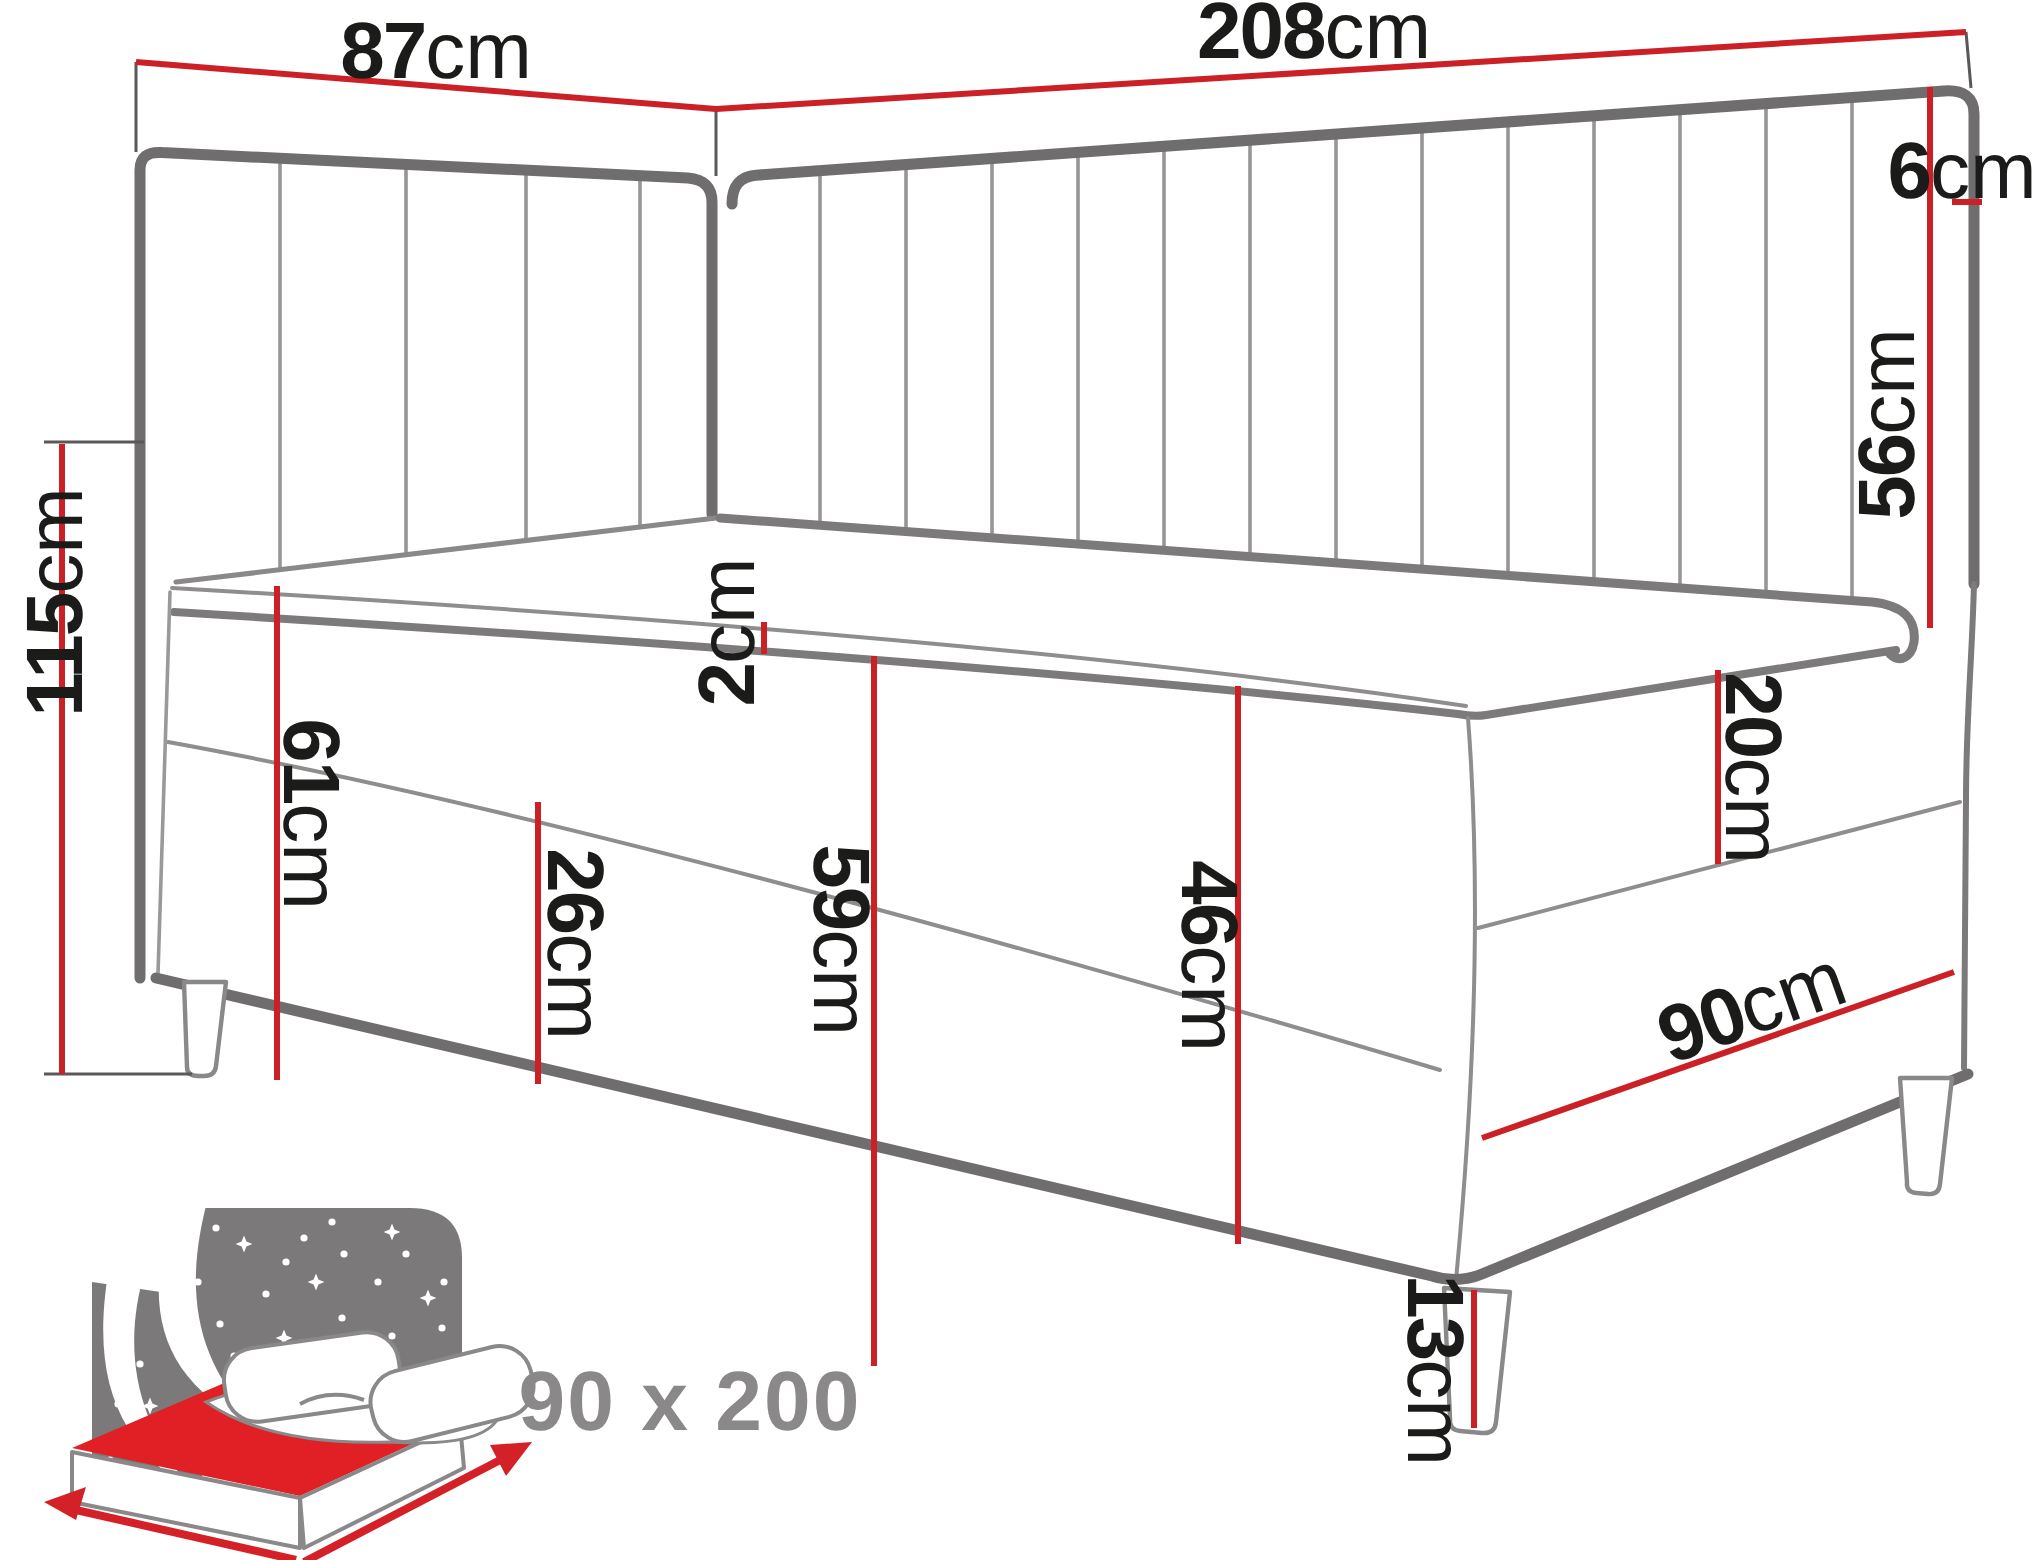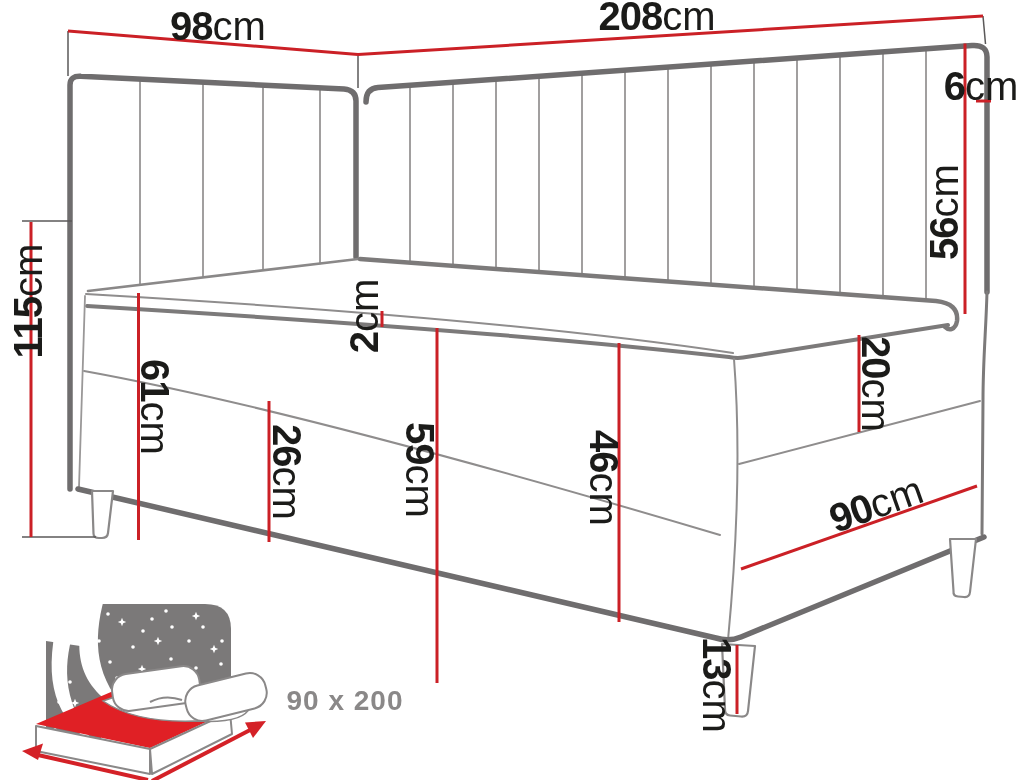--- a/index.html
+++ b/index.html
@@ -7,21 +7,21 @@
        font-family:"Liberation Sans", sans-serif;}
   #stage{position:absolute;left:0;top:0;width:1020px;height:780px;}
   svg{position:absolute;left:0;top:0;}
   .dim{position:absolute;white-space:nowrap;color:#1b1b19;
        font-size:40px;line-height:1;transform:translate(-50%,-50%);}
   .dim .n{font-weight:700;letter-spacing:-1px;}
   .dim .u{font-weight:400;letter-spacing:0;}
   .rot-ccw{transform:translate(-50%,-50%) rotate(-90deg);}
   .rot-cw{transform:translate(-50%,-50%) rotate(90deg);}
   .rot-diag{transform:translate(-50%,-50%) rotate(-19.5deg);}
-  .caption{position:absolute;color:#8a8888;font-weight:700;font-size:28px;
+  .caption{position:absolute;color:#8a8888;font-weight:700;font-size:42px;
        letter-spacing:1px;transform:translate(-50%,-50%);white-space:nowrap;}
 </style>
 </head>
 <body>
 
 <div id="stage">
 
 <svg width="1020" height="780" viewBox="0 0 1020 780">
   <defs>
     <path id="spark" d="M0,-4.2 L1.2,-1.2 L4.2,0 L1.2,1.2 L0,4.2 L-1.2,1.2 L-4.2,0 L-1.2,-1.2 Z"></path>
@@ -170,21 +170,21 @@
     <g stroke="#d42127" stroke-width="4" fill="#d42127">
       <path d="M148,780 L38,755" fill="none"></path>
       <path d="M22,751 L43,743.5 L38,760 Z" stroke="none"></path>
       <path d="M152,781 L252,729" fill="none"></path>
       <path d="M266,721 L245,722.5 L253,738 Z" stroke="none"></path>
     </g>
   </g>
 </svg>
 
 <div class="dim" style="left:218px;top:26px;">
-  <span class="n">98</span><span class="u">cm</span>
+  <span class="n">87</span><span class="u">cm</span>
 </div>
 <div class="dim" style="left:657px;top:16px;">
   <span class="n">208</span><span class="u">cm</span>
 </div>
 <div class="dim" style="left:981px;top:86px;text-align:right;">
   <span class="n">6</span><span class="u">cm</span>
 </div>
 <div class="dim rot-ccw" style="left:944px;top:212px;">
   <span class="n">56</span><span class="u">cm</span>
 </div>

